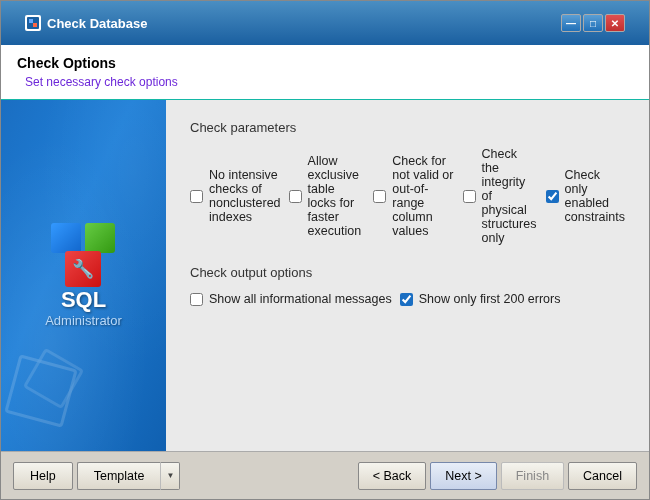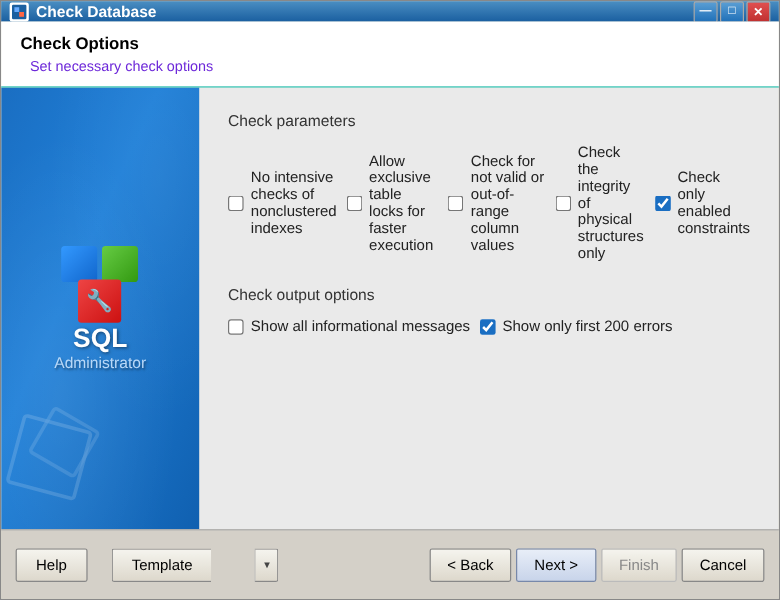--- a/index.html
+++ b/index.html
@@ -16,24 +16,24 @@
       width: 650px;
       height: 500px;
       background: #ece9d8;
       border: 1px solid #888;
       display: flex;
       flex-direction: column;
     }
 
     .title-bar {
       background: linear-gradient(to bottom, #4a8ec2, #1a5fa0);
-      height: 17px;
-      display: flex;
-      align-items: center;
-      padding: 0 7px;
+      height: 44px;
+      display: flex;
+      align-items: center;
+      padding: 0 24px;
       color: white;
       font-size: 13px;
       font-weight: bold;
       flex-shrink: 0;
     }
 
     .title-bar-icon {
       width: 16px;
       height: 16px;
       margin-right: 6px;
@@ -254,21 +254,21 @@
       font-size: 12.5px;
       color: #222;
       cursor: pointer;
     }
 
     .section-divider {
       margin: 16px 0 12px 0;
     }
 
     .footer {
-      height: 58px;
+      height: 48px;
       background: #d4d0c8;
       border-top: 1px solid #aaa;
       display: flex;
       align-items: center;
       padding: 0 12px;
       gap: 4px;
       flex-shrink: 0;
     }
 
     .footer-btn {
@@ -280,22 +280,21 @@
       font-size: 12.5px;
       color: #000;
       cursor: pointer;
       display: flex;
       align-items: center;
       gap: 4px;
     }
 
     .template-group {
       display: flex;
-      margin-left: 16px;
-      gap: 36px;
+      margin-left: 0;
     }
 
     .template-main {
       border-radius: 2px 0 0 2px;
       border-right: none;
     }
 
     .template-arrow {
       width: 20px;
       height: 28px;

